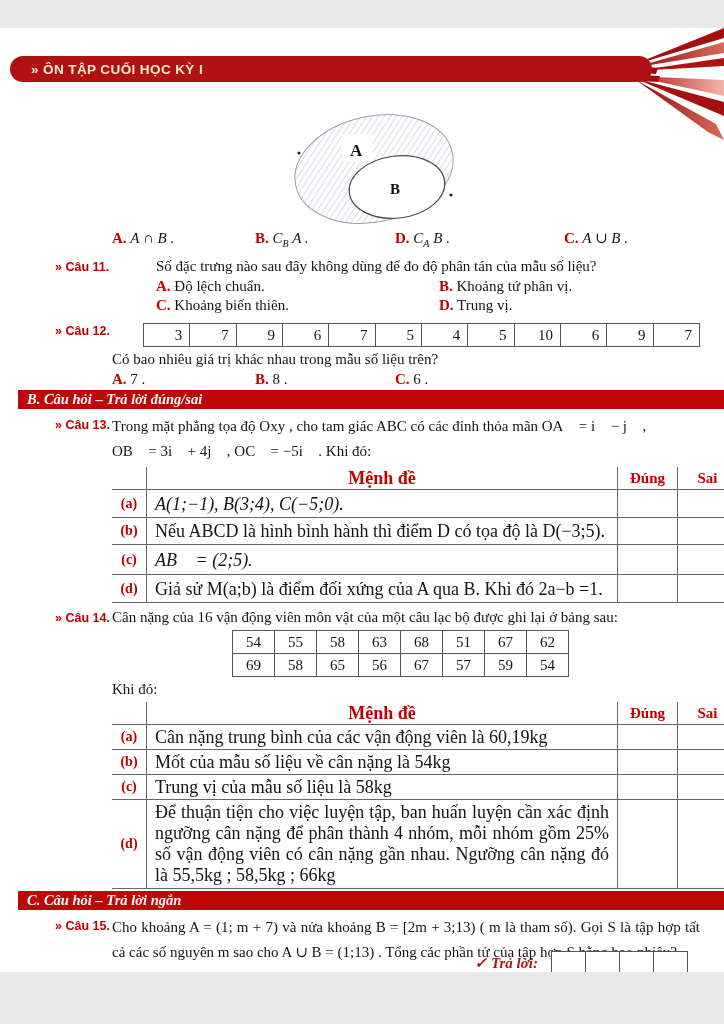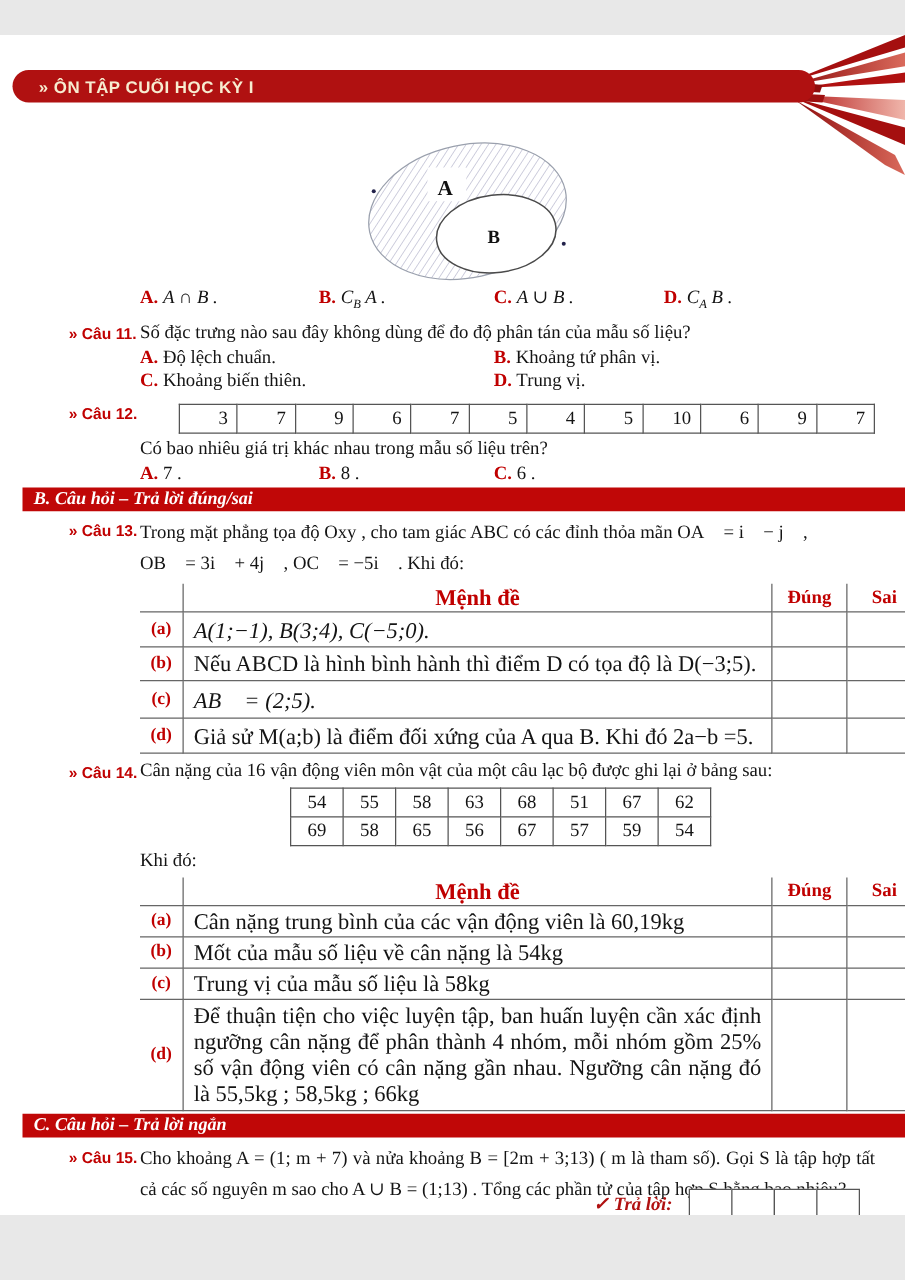--- a/index.html
+++ b/index.html
@@ -108,25 +108,25 @@
         <text x="62" y="43" font-family="Liberation Serif,serif" font-weight="bold" font-size="17" fill="#111">A</text>
         <text x="102" y="81" font-family="Liberation Serif,serif" font-weight="bold" font-size="15" fill="#111">B</text>
         <circle cx="11" cy="40" r="1.6" fill="#22224a"></circle>
         <circle cx="163" cy="82" r="1.6" fill="#22224a"></circle>
       </svg>
     </div>
 
     <div class="optrow indent" style="margin-top:4px;">
       <span class="opt c1"><b class="ol">A.</b> <i class="math">A ∩ B .</i></span>
       <span class="opt c2"><b class="ol">B.</b> <i class="math"><span>C</span><sub>B</sub> <span>A .</span></i></span>
+      <span class="opt c4"><b class="ol">D.</b> <i class="math"><span>C</span><sub>A</sub> <span>B .</span></i></span>
       <span class="opt c3"><b class="ol">C.</b> <i class="math">A ∪ B .</i></span>
-      <span class="opt c4"><b class="ol">D.</b> <i class="math"><span>C</span><sub>A</sub> <span>B .</span></i></span>
-    </div>
-
-    <div class="q" style="margin-top:3px;">
+    </div>
+
+    <div class="q" style="margin-top:3px;gap:44px;">
       <div class="q-label">» Câu 11.</div>
       <div class="q-body">
         <div>Số đặc trưng nào sau đây không dùng để đo độ phân tán của mẫu số liệu?</div>
         <div class="optrow">
           <span class="opt w283"><b class="ol">A.</b> <span>Độ lệch chuẩn.</span></span>
           <span class="opt"><b class="ol">B.</b> <span>Khoảng tứ phân vị.</span></span>
         </div>
         <div class="optrow">
           <span class="opt w283"><b class="ol">C.</b> <span>Khoảng biến thiên.</span></span>
           <span class="opt"><b class="ol">D.</b> <span>Trung vị.</span></span>
@@ -195,21 +195,21 @@
         <td class="ds"></td>
       </tr>
       <tr style="height:30px;">
         <td class="key">(c)</td>
         <td class="txt math">AB⃗ = (2;5).</td>
         <td class="ds"></td>
         <td class="ds"></td>
       </tr>
       <tr style="height:28px;">
         <td class="key">(d)</td>
-        <td class="txt">Giả sử M(a;b) là điểm đối xứng của A qua B. Khi đó 2a−b =5.</td>
+        <td class="txt">Giả sử M(a;b) là điểm đối xứng của A qua B. Khi đó 2a−b =1.</td>
         <td class="ds"></td>
         <td class="ds"></td>
       </tr>
     </tbody>
       </table>
 
     <div class="q" style="margin-top:4px;">
       <div class="q-label">» Câu 14.</div>
       <div class="q-body">
         <div>Cân nặng của 16 vận động viên môn vật của một câu lạc bộ được ghi lại ở bảng sau:</div>

